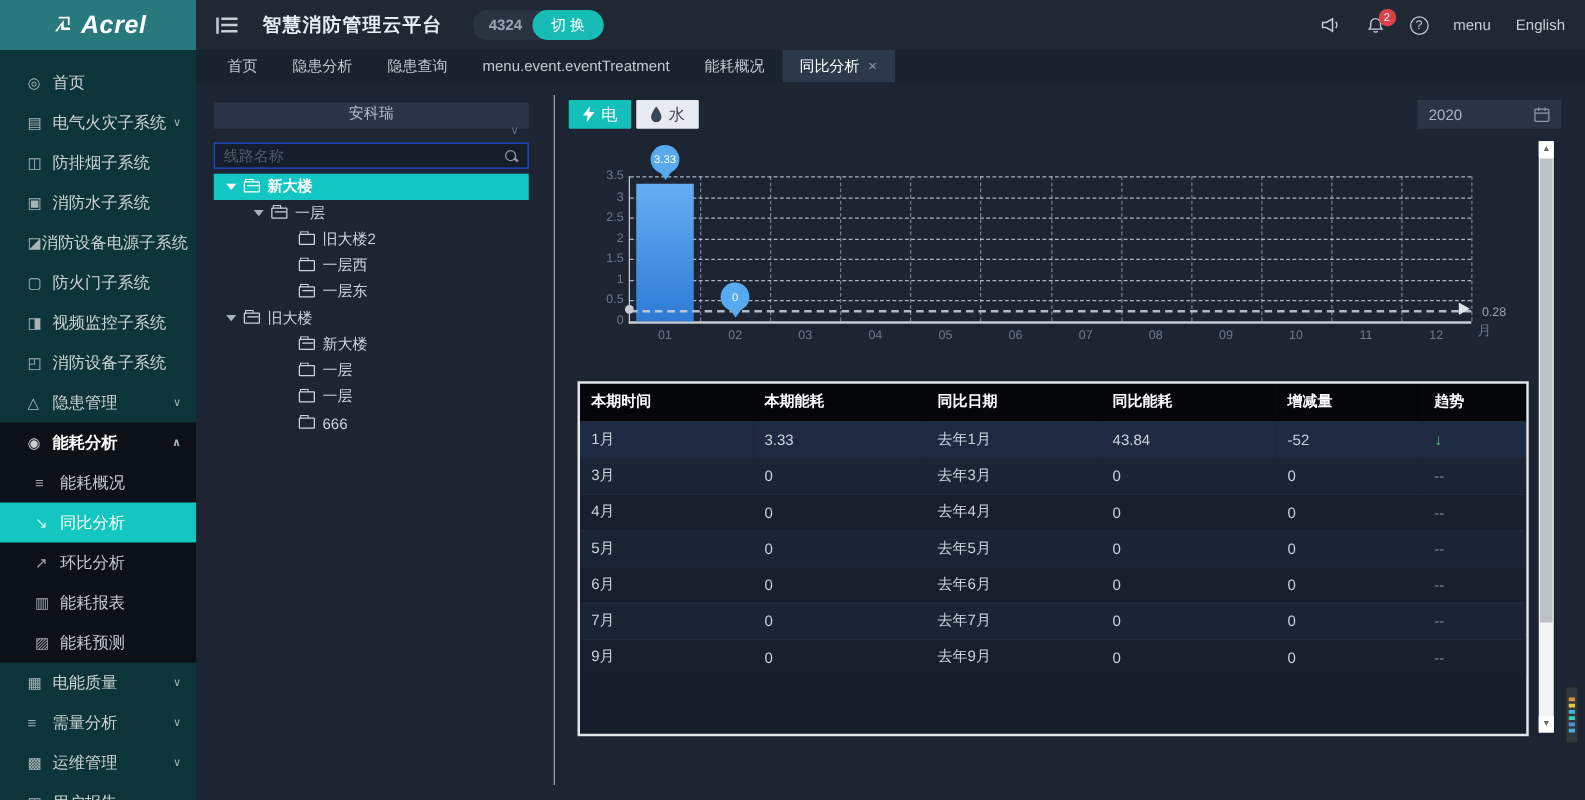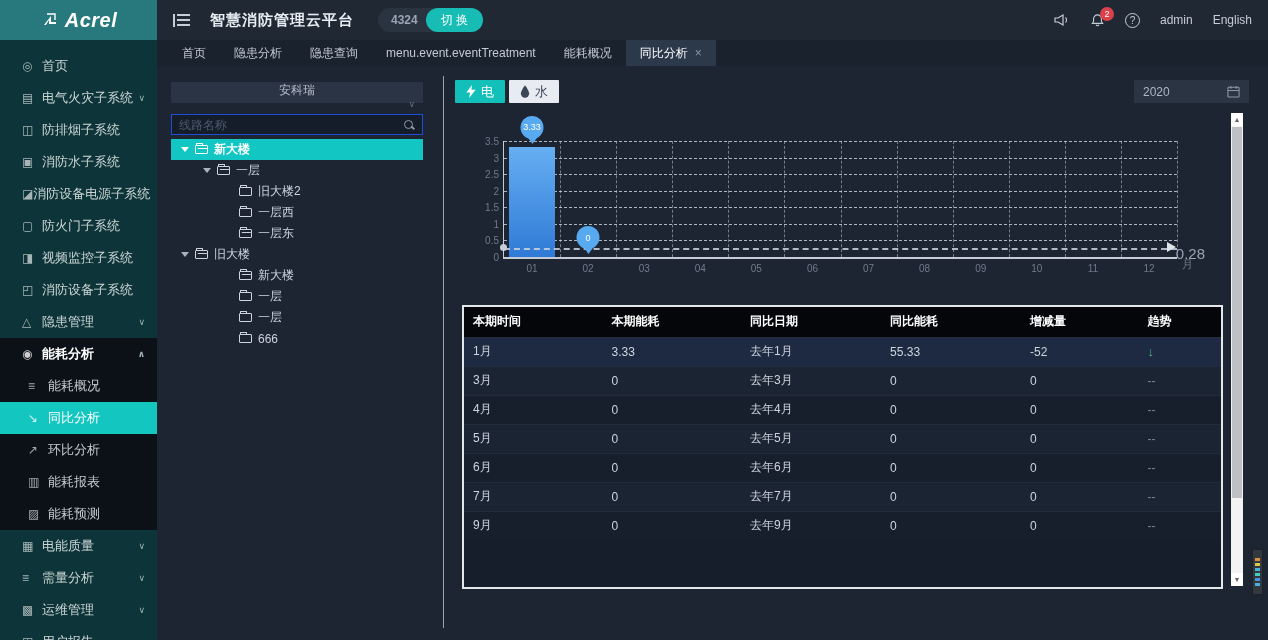--- a/index.html
+++ b/index.html
@@ -82,21 +82,21 @@
   .hline { position:absolute; left:0; right:0; border-top:1px dashed rgba(222,229,240,.75); }
   .vline { position:absolute; top:0; bottom:0; border-left:1px dashed rgba(205,214,228,.5); }
   .ylab { position:absolute; right:calc(100% + 5px); transform:translateY(-50%); font-size:10px; color:#6f7988; }
   .xlab { position:absolute; top:calc(100% + 6px); transform:translateX(-50%); font-size:10px; color:#707a89; }
   .bar { position:absolute; bottom:0; width:46px; transform:translateX(-50%); background:linear-gradient(to bottom,#66aef2,#2f7ad6); }
   .pin { position:absolute; transform:translateX(-50%); width:23px; height:23px; border-radius:50%; background:#58aaf0; color:#fff; font-size:9px; display:flex; align-items:center; justify-content:center; z-index:3; }
   .pin::after { content:''; position:absolute; top:100%; left:50%; transform:translateX(-50%); margin-top:-2px; border:5px solid transparent; border-top:7px solid #58aaf0; }
   .avgline { position:absolute; left:0; right:0; border-top:2px dashed rgba(205,211,222,.85); }
   .avgdot { position:absolute; width:7px; height:7px; border-radius:50%; background:#c8cdd5; left:-4px; transform:translateY(-4px); }
   .avgarrow { position:absolute; right:-4px; transform:translateY(-6px); width:0; height:0; border:5px solid transparent; border-left:9px solid #dfe3ea; }
-  .avg-label { position:absolute; font-size:15px; color:#9aa3b0; }
+  .avg-label { position:absolute; font-size:10px; color:#9aa3b0; }
   .x-unit { position:absolute; font-size:11px; color:#707a89; }
 
   
   .table-wrap { margin-top:27px; margin-left:7px; width:761px; height:284px; border:2px solid #e3e6ea; overflow:hidden; background:#161e2c; }
   table { width:100%; border-collapse:collapse; table-layout:fixed; }
   thead th { background:#04060a; color:#fff; font-size:12px; font-weight:bold; text-align:left; height:30px; padding-left:9px; }
   tbody td { font-size:12px; color:#cdd4de; height:29px; padding-left:9px; border-top:1px solid #222b3b; }
   tbody tr:nth-child(odd) { background:#171f2d; }
   tbody tr:nth-child(even) { background:#1b2433; }
   tbody tr.first { background:#1e2a42; }
@@ -235,21 +235,21 @@
             </svg>
         </span>
         <span class="tb-ic">
           <svg width="15" height="15" viewBox="0 0 16 16">
               <path d="M8 2a4.2 4.2 0 0 0-4.2 4.2V9L2.5 11h11L12.2 9V6.2A4.2 4.2 0 0 0 8 2z" fill="none" stroke="#c6cdd6" stroke-width="1.2"></path>
               <path d="M6.5 12.5a1.6 1.6 0 0 0 3 0" fill="none" stroke="#c6cdd6" stroke-width="1.2"></path>
             </svg>
           <span class="notif-badge">2</span>
         </span>
         <span class="help-circle">?</span>
-        <span class="tb-text">admin</span>
+        <span class="tb-text">menu</span>
         <span class="tb-text">English</span>
       </div>
     </header>
 
     <div class="tabbar" id="tabbar">
         <span class="tab">
           <span>首页</span>
         </span>
         <span class="tab">
           <span>隐患分析</span>
@@ -425,21 +425,21 @@
                   <th style="width: 18.5%;">同比能耗</th>
                   <th style="width: 15.5%;">增减量</th>
                   <th style="width: 10.9%;">趋势</th>
                 </tr>
               </thead>
             <tbody id="tbody">
                 <tr class="first">
                   <td>1月</td>
                   <td>3.33</td>
                   <td>去年1月</td>
-                  <td>55.33</td>
+                  <td>43.84</td>
                   <td>-52</td>
                   <td class="trend-down">↓</td>
                 </tr>
                 <tr>
                   <td>3月</td>
                   <td>0</td>
                   <td>去年3月</td>
                   <td>0</td>
                   <td>0</td>
                   <td class="trend-dash">--</td>

